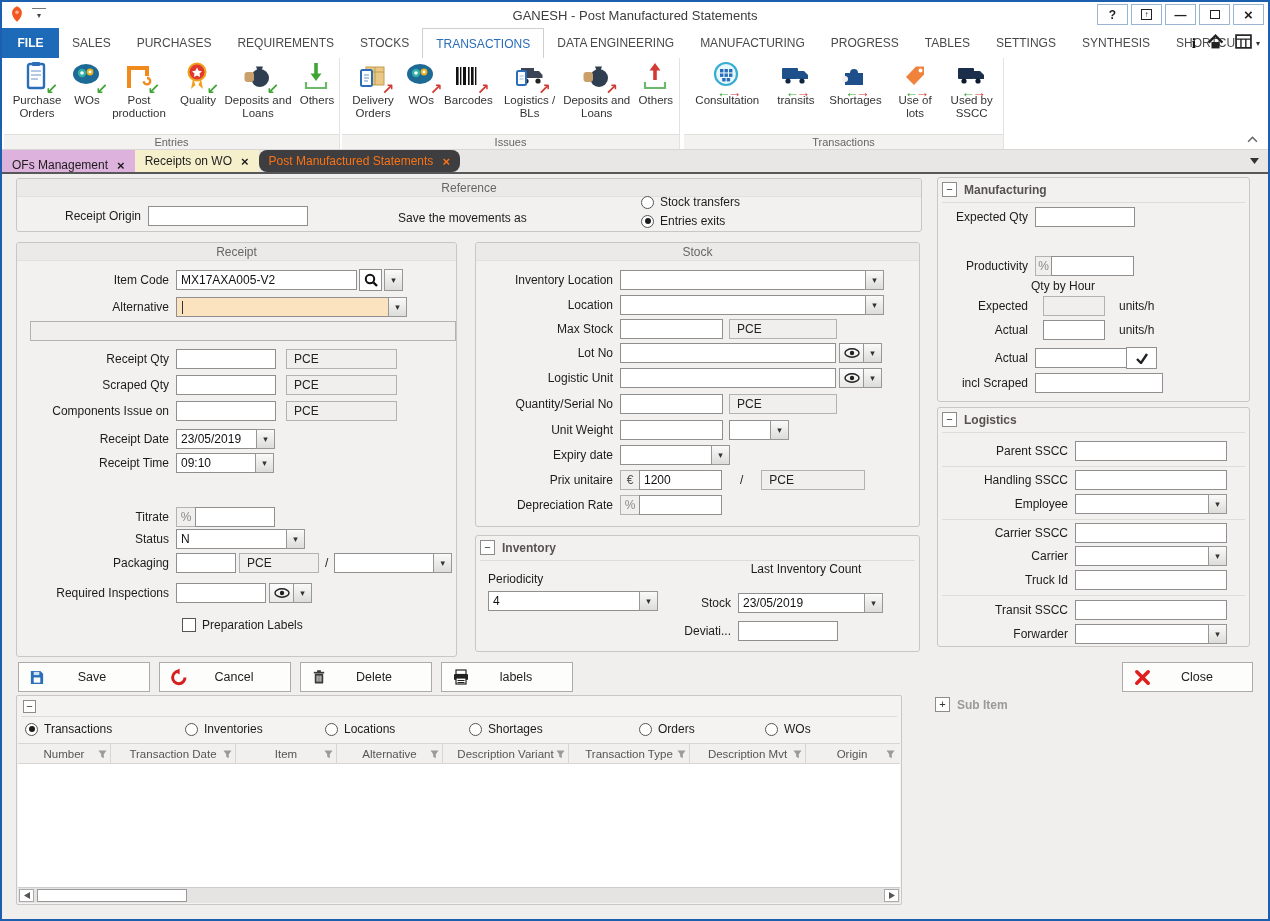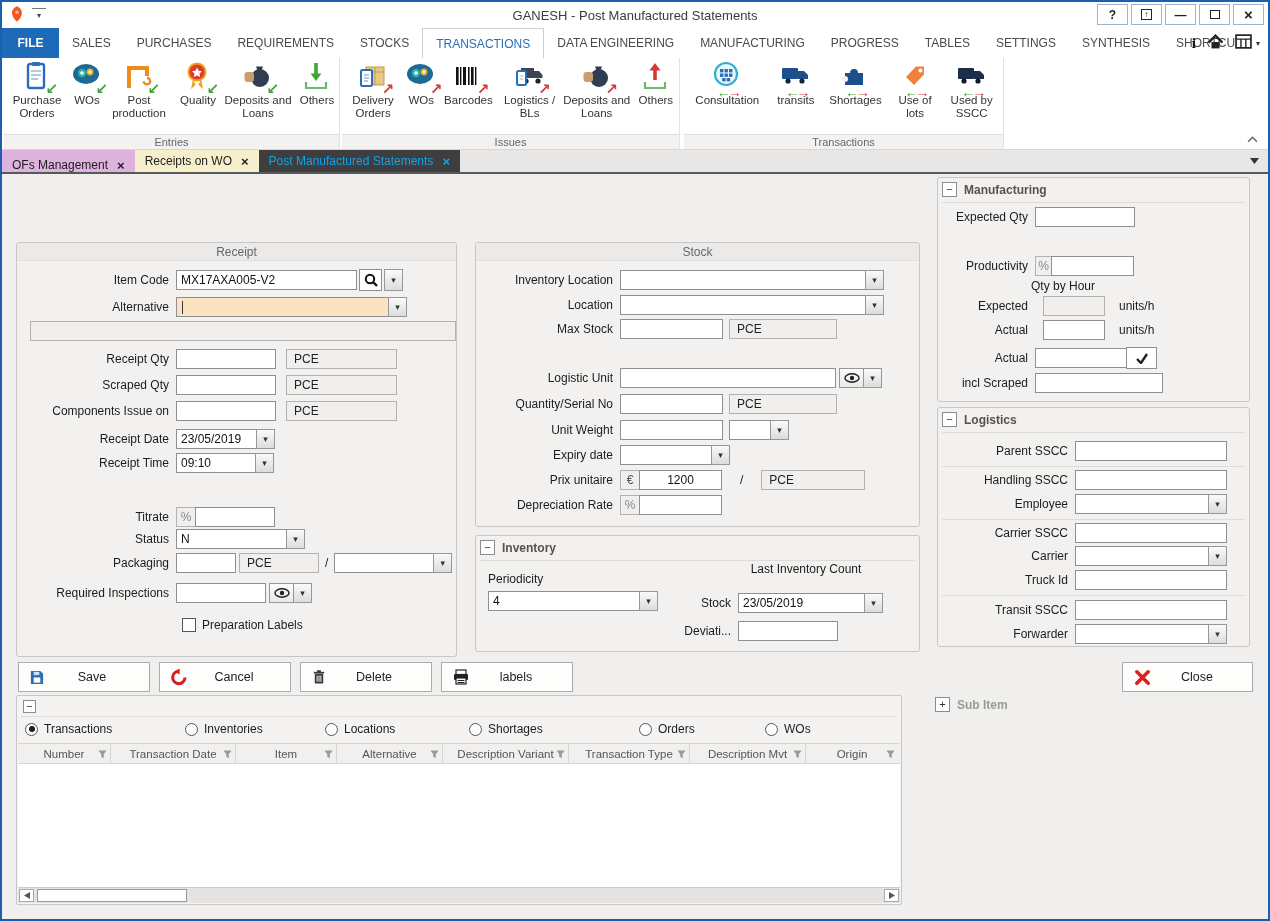--- a/index.html
+++ b/index.html
@@ -40,34 +40,34 @@
   .duo { position:absolute; left:0; right:-4px; bottom:-6px; display:flex; justify-content:center; font-weight:bold; font-size:14px; line-height:1; }
   .duo .gl { color:#3fa535; }
   .duo .rr { color:#d23b33; margin-left:-3px; }
   .ribchev { position:absolute; right:10px; bottom:3px; }
 
   
   .tabstrip { height:24px; background:#e9e7e5; border-bottom:2px solid #56585a; display:flex; align-items:stretch; }
   .dtab { display:flex; align-items:center; padding:0 10px; font-size:12px; color:#1d1d1d; gap:9px; white-space:nowrap; }
   .dtab.pink { background:#ddb2dc;align-items:flex-end; }
   .dtab.yellow { background:#f5efcb; }
-  .dtab.active { background:#3e3e40; color:#0ea5e9; }
+  .dtab.active { background:#3e3e40; color:#f97316;border-radius:8px; }
   .tabx { font-weight:900; font-size:13px; line-height:1; }
   .tabx::after { content:"×"; }
   .tabcaret { margin-left:auto; display:flex; align-items:center; padding-right:9px; }
 
   
   .content { position:relative; height:749px; background:#f0efed; }
   .panel { position:absolute; border:1px solid #c9c7c5; border-radius:3px; background:#f2f1ef; }
   .ghead { height:18px; display:flex; align-items:center; justify-content:center; color:#666; font-size:12px; background:#eceae8; border-bottom:1px solid #e2e0de; border-radius:3px 3px 0 0; }
   .arow { position:absolute; display:flex; align-items:center; height:22px; }
   .lbl { text-align:right; padding-right:7px; color:#1c1c1c; font-size:12px; white-space:nowrap; }
   .w131{width:131px}.w159{width:159px}.w144{width:144px}.w97{width:97px}.w137{width:137px}.w65{width:65px}
   .inp { height:20px; border:1px solid #8f8f8f; background:#fff; font-size:12px; padding:0 4px; font-family:inherit; color:#111; }
-  .inp.num { text-align:center; }
+  .inp.num { text-align:left; }
   .ro { background:#f0efed; border:1px solid #b4b2b0; color:#222; display:flex; align-items:center; padding:0 7px; height:20px; font-size:12px; }
   .pfx { width:20px; justify-content:center; padding:0; color:#8a8a8a; }
   .cbtn { width:19px; height:20px; border:1px solid #979797; margin-left:-1px; background:linear-gradient(#fafafa,#dcdcda); display:flex; align-items:center; justify-content:center; color:#333; }
   .cbtn::after { content:"▾"; font-size:9px; }
   .ebtn { width:25px; height:20px; border:1px solid #979797; margin-left:3px; background:linear-gradient(#fdfdfd,#e9e9e7); display:flex; align-items:center; justify-content:center; }
   .sbtn { width:23px; height:22px; border:1px solid #8f8f8f; margin-left:2px; background:#fff; display:flex; align-items:center; justify-content:center; }
   .colbox { width:15px; height:15px; border:1px solid #8c8c8c; background:#fff; display:flex; align-items:center; justify-content:center; font-size:11px; color:#333; line-height:1; }
   .colbox.minus::after { content:"−"; }
   .colbox.plus::after { content:"+"; }
   .phead { position:absolute; left:4px; top:4px; display:flex; align-items:center; gap:7px; }
@@ -402,20 +402,38 @@
     </div>
     <span class="tabcaret">
       <svg width="9" height="6" viewBox="0 0 9 6">
           <polygon points="0,0 9,0 4.5,6" fill="#333"></polygon>
         </svg>
     </span>
   </div>
 
   <div class="content">
 
+    <div class="panel" style="left:14px;top:4px;width:906px;height:54px">
+      <div class="ghead">Reference</div>
+      <div class="arow" style="left:0;top:26px">
+        <span class="lbl w131">Receipt Origin</span>
+        <input class="inp" style="width: 160px;">
+      </div>
+      <div class="arow" style="left:381px;top:28px">
+        <span style="color:#1c1c1c">Save the movements as</span>
+      </div>
+      <div class="arow" style="left:624px;top:12px">
+        <span class="rad"></span>
+        <span class="radlbl">Stock transfers</span>
+      </div>
+      <div class="arow" style="left:624px;top:31px">
+        <span class="rad on"></span>
+        <span class="radlbl">Entries exits</span>
+      </div>
+    </div>
 
     <div class="panel" style="left:14px;top:68px;width:441px;height:415px">
       <div class="ghead">Receipt</div>
       <div class="arow" style="left:0;top:26px">
         <span class="lbl w159">Item Code</span>
         <input class="inp" style="width: 181px;" value="MX17AXA005-V2">
         <span class="sbtn">
             <svg width="14" height="14" viewBox="0 0 14 14">
               <circle cx="6" cy="6" r="4.2" stroke="#111" stroke-width="2" fill="none"></circle>
               <path d="M9.5 9.5L13 13" stroke="#111" stroke-width="2.4"></path>
@@ -503,20 +521,31 @@
       <div class="arow" style="left:0;top:51px">
         <span class="lbl w144">Location</span>
         <input class="inp" style="width: 246px;">
         <span class="cbtn"></span>
       </div>
       <div class="arow" style="left:0;top:75px">
         <span class="lbl w144">Max Stock</span>
         <input class="inp" style="width: 103px;">
         <div class="ro" style="width:108px;margin-left:6px">PCE</div>
       </div>
+      <div class="arow" style="left:0;top:99px">
+        <span class="lbl w144">Lot No</span>
+        <input class="inp" style="width: 216px;">
+        <span class="ebtn">
+            <svg width="16" height="10" viewBox="0 0 16 10">
+              <ellipse cx="8" cy="5" rx="7" ry="4.2" fill="none" stroke="#222" stroke-width="1.4"></ellipse>
+              <circle cx="8" cy="5" r="2.2" fill="#222"></circle>
+            </svg>
+          </span>
+        <span class="cbtn"></span>
+      </div>
       <div class="arow" style="left:0;top:124px">
         <span class="lbl w144">Logistic Unit</span>
         <input class="inp" style="width: 216px;">
         <span class="ebtn">
             <svg width="16" height="10" viewBox="0 0 16 10">
               <ellipse cx="8" cy="5" rx="7" ry="4.2" fill="none" stroke="#222" stroke-width="1.4"></ellipse>
               <circle cx="8" cy="5" r="2.2" fill="#222"></circle>
             </svg>
           </span>
         <span class="cbtn"></span>

